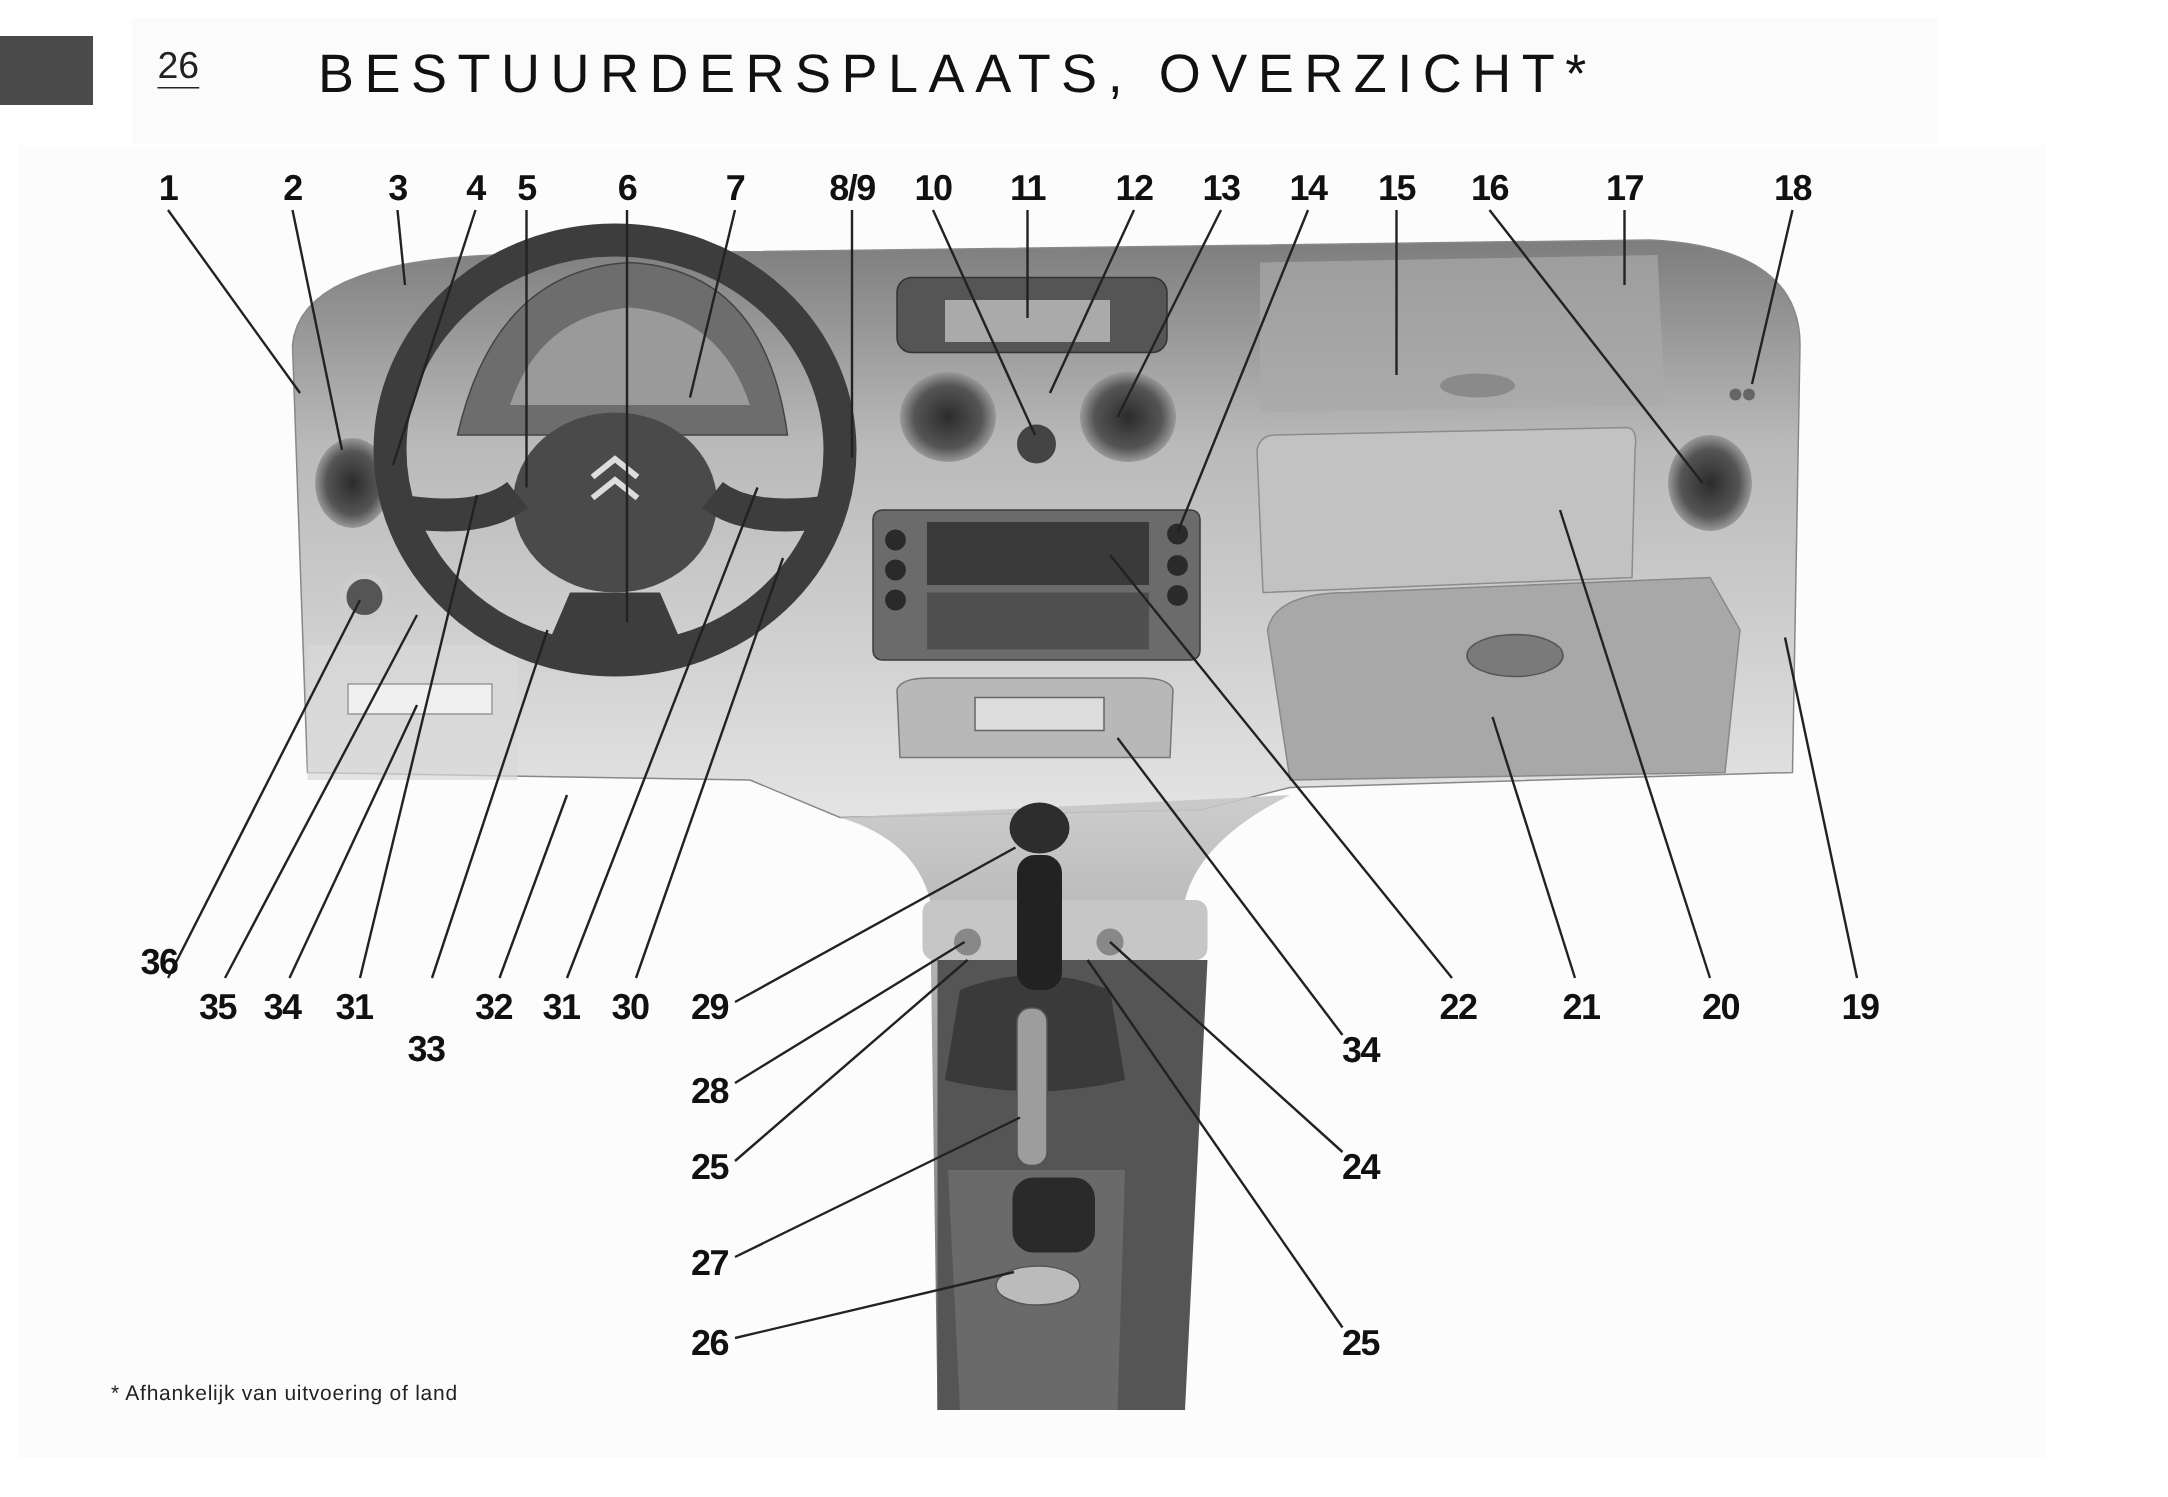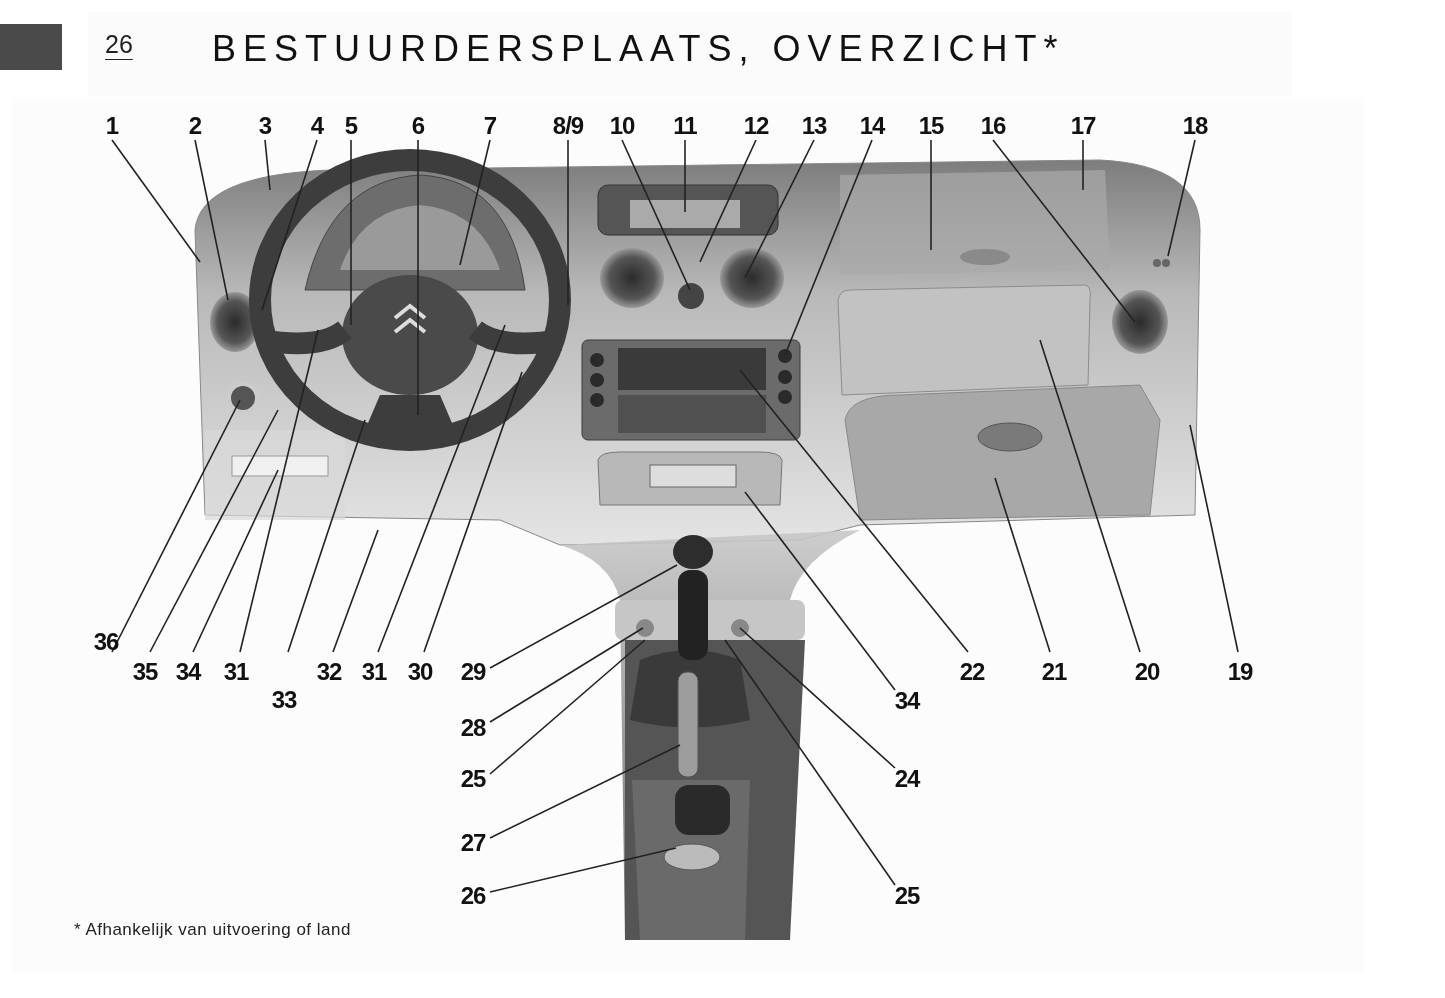--- a/index.html
+++ b/index.html
@@ -3,21 +3,21 @@
 <meta charset="utf-8">
 <style>
   html,body{margin:0;padding:0;background:#ffffff;}
   body{width:1445px;height:998px;position:relative;overflow:hidden;font-family:"Liberation Sans",sans-serif;}
   .tab-block{position:absolute;left:0;top:24px;width:62px;height:46px;background:#4a4a4a;}
   .header-band{position:absolute;left:88px;top:12px;width:1204px;height:84px;background:#fbfbfb;}
   .page-number{position:absolute;left:105px;top:30px;font-size:25px;color:#222;text-decoration:underline;text-underline-offset:6px;text-decoration-thickness:1px;}
   .page-title{position:absolute;left:212px;top:28px;font-size:36px;letter-spacing:7px;color:#111;white-space:nowrap;}
   .figure{position:absolute;left:12px;top:97px;width:1352px;height:875px;background:#fcfcfc;}
   .callout{position:absolute;font-family:"Liberation Sans",sans-serif;font-weight:bold;font-size:24px;color:#111;transform:translateX(-50%);white-space:nowrap;letter-spacing:-1px;}
-  .footnote{position:absolute;left:74px;top:920px;font-size:17px;color:#222;letter-spacing:0.5px;}
+  .footnote{position:absolute;left:74px;top:920px;font-size:14px;color:#222;letter-spacing:0.5px;}
   svg.art{position:absolute;left:0;top:0;}
 </style>
 </head>
 <body>
 
 <div class="tab-block"></div>
 <div class="header-band"></div>
 <div class="page-number">26</div>
 <div class="page-title">BESTUURDERSPLAATS, OVERZICHT*</div>
 

